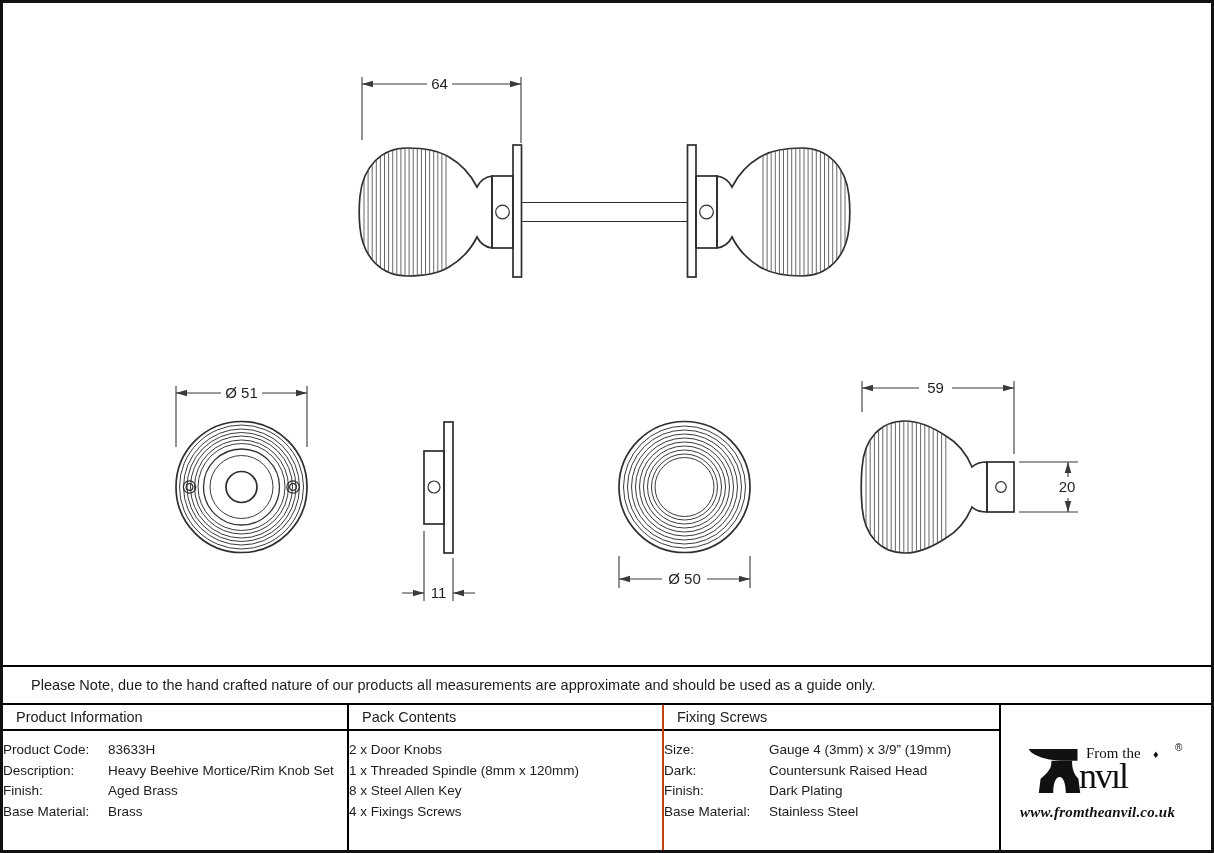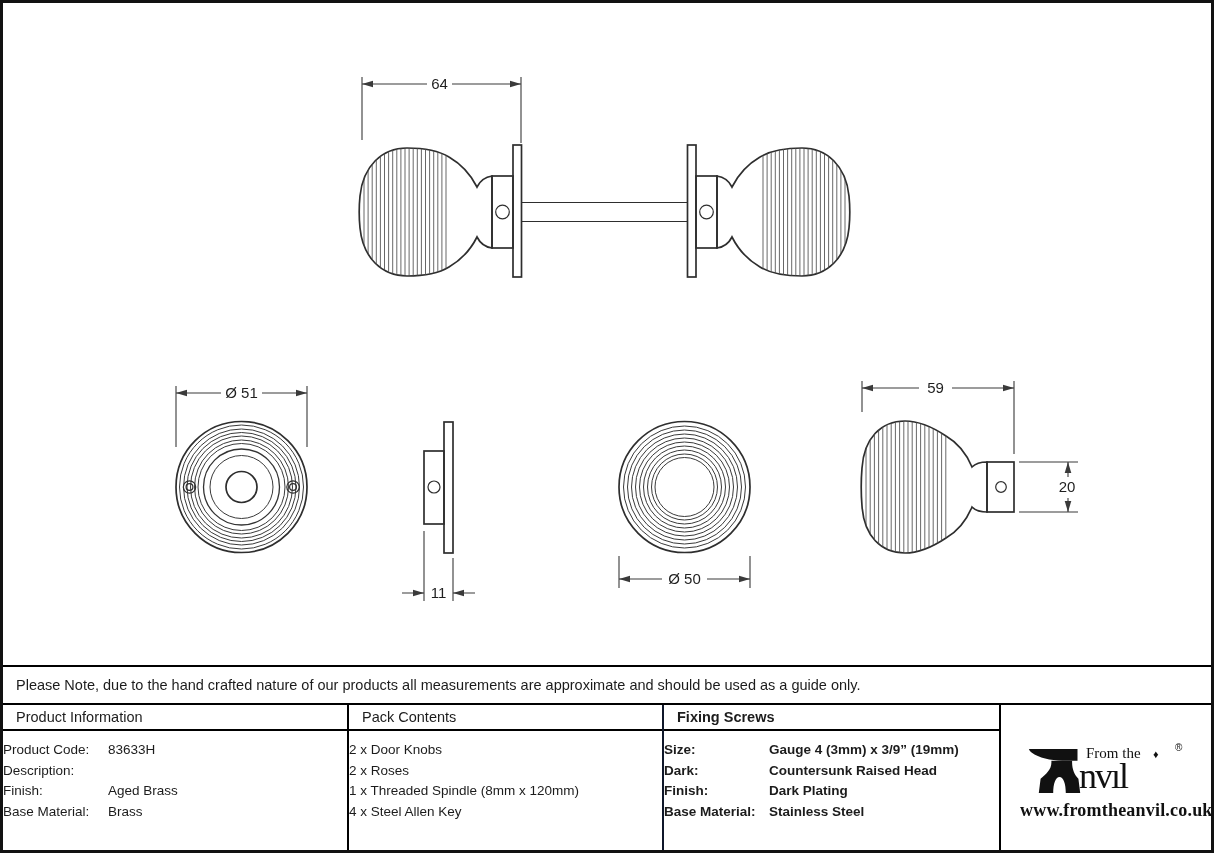--- a/index.html
+++ b/index.html
@@ -20,28 +20,28 @@
   svg.drawing .ringb{stroke:#333;stroke-width:1.3;fill:none}
   svg.drawing .dimline{stroke:#3a3a3a;stroke-width:1.1;fill:none}
   svg.drawing .arrow{fill:#3a3a3a;stroke:none}
   svg.drawing .hatch line{stroke:#4b4b4b;stroke-width:0.85}
   svg.drawing text.dim{font-family:"Liberation Sans",sans-serif;font-size:15px;fill:#1f1f1f;stroke:none}
 
   .bottom{position:absolute;left:0;right:0;top:662px;bottom:0;display:flex;flex-direction:column;}
   .note-row{
     box-sizing:border-box;height:40px;flex:none;
     border-top:2px solid #000;border-bottom:2px solid #000;
-    display:flex;align-items:center;padding-left:13px;
+    display:flex;align-items:center;padding-left:28px;
     font-size:14.5px;
   }
   .table-row{flex:1;display:flex;min-height:0;}
   .col{box-sizing:border-box;}
   .col-product{width:344px;}
   .col-pack{width:315px;border-left:2px solid #000;}
-  .col-screws{width:337px;border-left:2px solid #0f172a;font-weight:bold;}
+  .col-screws{width:337px;border-left:2px solid #c2410c;}
   .col-logo{flex:1;border-left:2px solid #000;display:flex;align-items:center;justify-content:center;}
   .col-header{
     box-sizing:border-box;height:26px;border-bottom:2px solid #000;
     padding:4px 4px 0 13px;font-size:14.5px;
   }
   .col-body{padding:9px 0 0 0;font-size:13.5px;white-space:nowrap;}
   .kv-row{display:flex;line-height:20.7px;}
   .kv-label{width:105px;flex:none;}
   .list-item{line-height:20.7px;}
 
@@ -50,22 +50,22 @@
   .from-the{position:absolute;left:60px;top:0;font-family:"Liberation Serif",serif;font-size:15px;color:#111;}
   .i-dot{position:absolute;left:127px;top:3px;font-size:11px;color:#111;}
   .reg{position:absolute;left:149px;top:-3px;font-size:10px;color:#111;}
   .brand-rest{
     position:absolute;left:53px;top:2px;
     font-family:"Liberation Serif",serif;font-size:36px;line-height:58px;
     letter-spacing:-2px;color:#111;
   }
   .website{
     position:absolute;left:-6px;bottom:-4px;width:172px;text-align:left;
-    font-family:"Liberation Serif",serif;font-weight:bold;
-    font-size:18px;color:#111;letter-spacing:0.2px;
+    font-family:"Liberation Serif",serif;font-style:italic;font-weight:bold;
+    font-size:15px;color:#111;letter-spacing:0.2px;
   }
 </style>
 </head>
 <body>
 
 <div class="page">
 
   <svg class="drawing" width="1208" height="662" viewBox="0 0 1208 662">
     <defs>
       <clipPath id="clipA">
@@ -231,39 +231,40 @@
 
       <div class="col col-product">
         <div class="col-header">Product Information</div>
         <div class="col-body">
           <div class="kv-row">
             <span class="kv-label">Product Code:</span>
             <span>83633H</span>
           </div>
           <div class="kv-row">
             <span class="kv-label">Description:</span>
+            <span>Heavy Beehive Mortice/Rim Knob Set</span>
           </div>
           <div class="kv-row">
             <span class="kv-label">Finish:</span>
             <span>Aged Brass</span>
           </div>
           <div class="kv-row">
             <span class="kv-label">Base Material:</span>
             <span>Brass</span>
           </div>
         </div>
       </div>
 
       <div class="col col-pack">
         <div class="col-header">Pack Contents</div>
         <div class="col-body">
           <div class="list-item">2 x Door Knobs</div>
-          <div class="list-item">2 x Roses</div>
           <div class="list-item">1 x Threaded Spindle (8mm x 120mm)</div>
-          <div class="list-item">4 x Steel Allen Key</div>
+          <div class="list-item">8 x Steel Allen Key</div>
+          <div class="list-item">4 x Fixings Screws</div>
         </div>
       </div>
 
       <div class="col col-screws">
         <div class="col-header">Fixing Screws</div>
         <div class="col-body">
           <div class="kv-row">
             <span class="kv-label">Size:</span>
             <span>Gauge 4 (3mm) x 3/9” (19mm)</span>
           </div>

